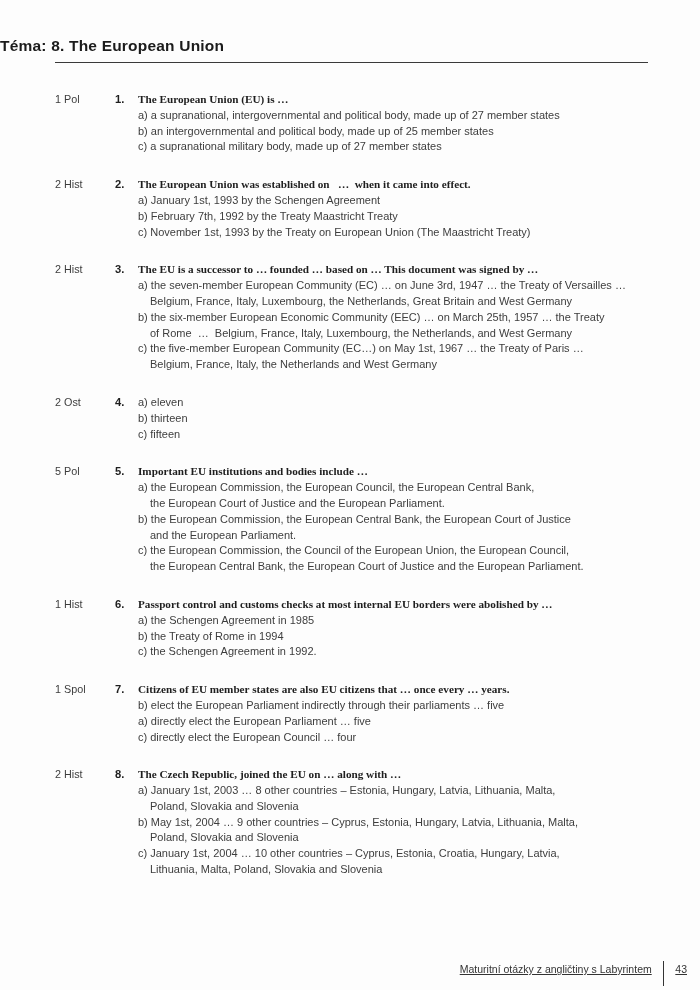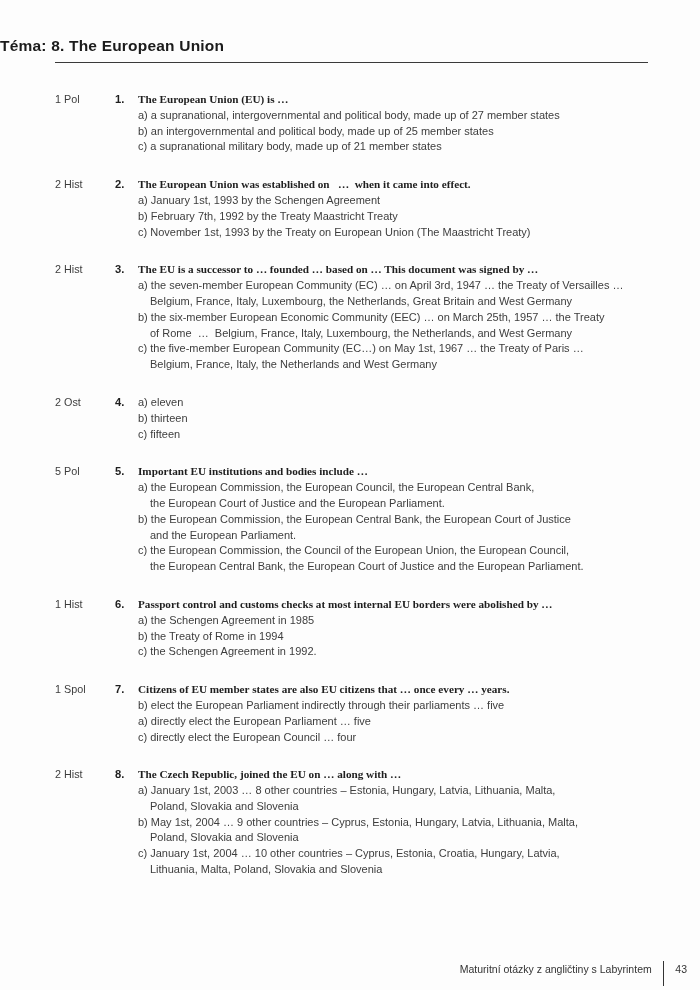--- a/index.html
+++ b/index.html
@@ -54,21 +54,21 @@
     white-space:pre-wrap;
   }
   .opt.wrap { padding-left:12px; }
   .footer {
     position:absolute;
     top:961px; right:13px;
     display:flex; align-items:flex-start; gap:11px;
   }
   .footer-text, .footer-page {
     font-size:10.5px; color:#333333;
-    line-height:13px; padding-top:2px;
+    line-height:13px; padding-top:2px;text-decoration:underline;
   }
   .footer-bar {
     width:1.6px; height:25px;
     background:#333333;
   }
 </style>
 </head>
 <body>
 
 <div class="page">
@@ -78,39 +78,39 @@
   <div class="header-rule"></div>
 
   <div class="questions">
       <div class="q-row">
         <div class="q-tag">1 Pol</div>
         <div class="q-num">1.</div>
         <div class="q-body">
           <div class="q-heading">The European Union (EU) is …</div>
           <div class="opt">a) a supranational, intergovernmental and political body, made up of 27 member states</div>
           <div class="opt">b) an intergovernmental and political body, made up of 25 member states</div>
-          <div class="opt">c) a supranational military body, made up of 21 member states</div>
+          <div class="opt">c) a supranational military body, made up of 27 member states</div>
         </div>
       </div>
       <div class="q-row">
         <div class="q-tag">2 Hist</div>
         <div class="q-num">2.</div>
         <div class="q-body">
           <div class="q-heading">The European Union was established on   …  when it came into effect.</div>
           <div class="opt">a) January 1st, 1993 by the Schengen Agreement</div>
           <div class="opt">b) February 7th, 1992 by the Treaty Maastricht Treaty</div>
           <div class="opt">c) November 1st, 1993 by the Treaty on European Union (The Maastricht Treaty)</div>
         </div>
       </div>
       <div class="q-row">
         <div class="q-tag">2 Hist</div>
         <div class="q-num">3.</div>
         <div class="q-body">
           <div class="q-heading">The EU is a successor to … founded … based on … This document was signed by …</div>
-          <div class="opt">a) the seven-member European Community (EC) … on April 3rd, 1947 … the Treaty of Versailles …</div>
+          <div class="opt">a) the seven-member European Community (EC) … on June 3rd, 1947 … the Treaty of Versailles …</div>
           <div class="opt wrap">Belgium, France, Italy, Luxembourg, the Netherlands, Great Britain and West Germany</div>
           <div class="opt">b) the six-member European Economic Community (EEC) … on March 25th, 1957 … the Treaty</div>
           <div class="opt wrap">of Rome  …  Belgium, France, Italy, Luxembourg, the Netherlands, and West Germany</div>
           <div class="opt">c) the five-member European Community (EC…) on May 1st, 1967 … the Treaty of Paris …</div>
           <div class="opt wrap">Belgium, France, Italy, the Netherlands and West Germany</div>
         </div>
       </div>
       <div class="q-row">
         <div class="q-tag">2 Ost</div>
         <div class="q-num">4.</div>

